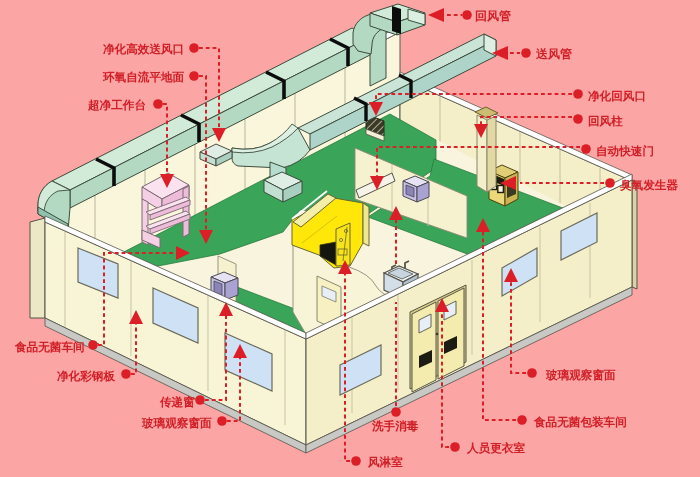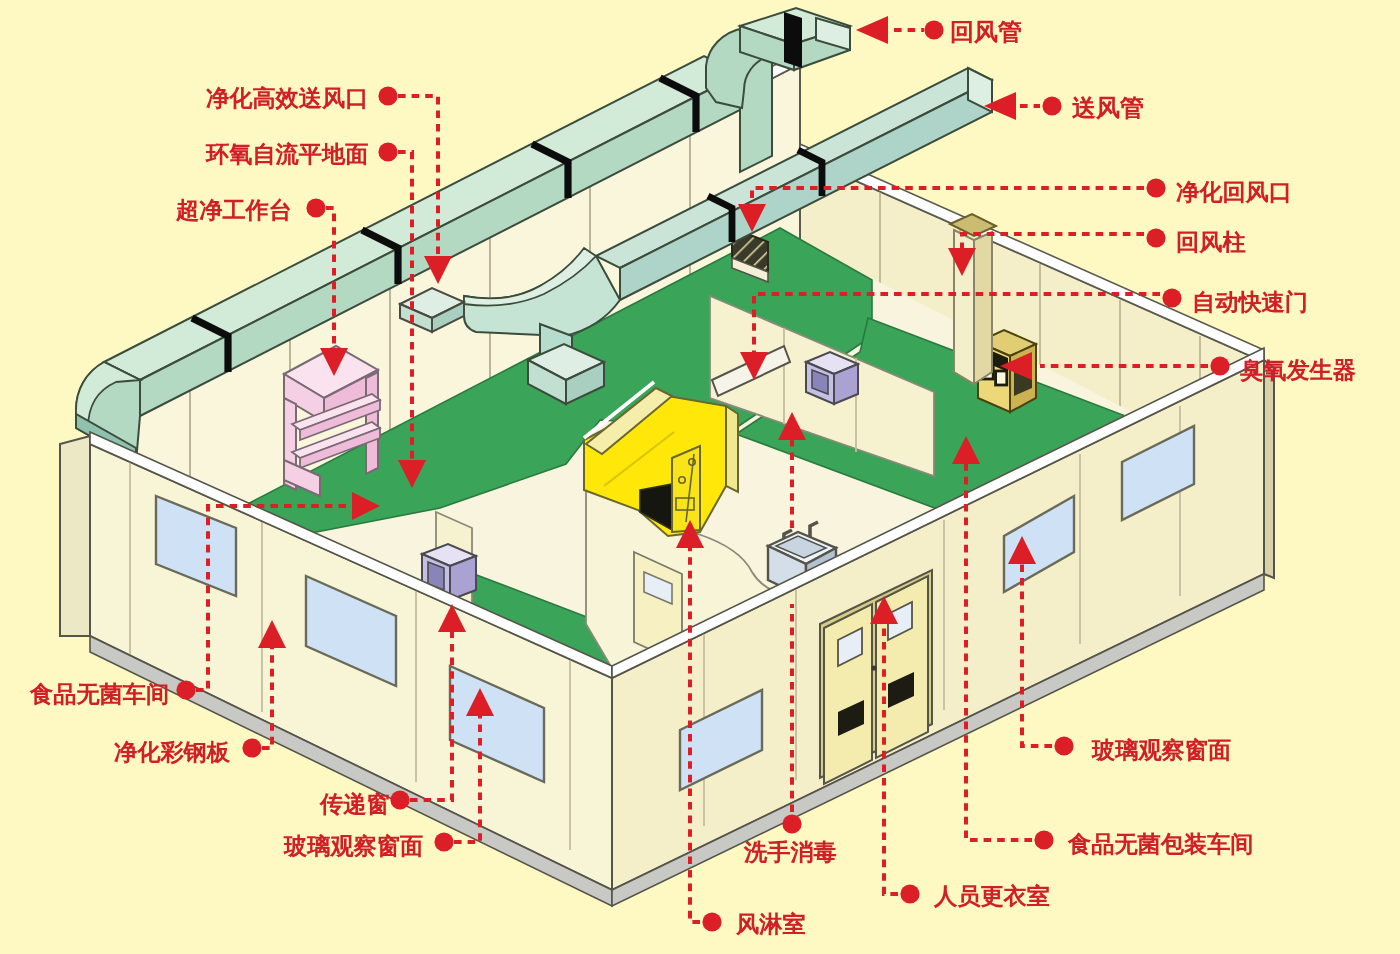--- a/index.html
+++ b/index.html
@@ -1,16 +1,16 @@
 <!DOCTYPE html>
 <html><head>
 <meta charset="utf-8">
 <style>
 html,body{margin:0;padding:0;background:#fff;}
-#stage{width:700px;height:477px;position:relative;overflow:hidden;background:#fef9c3;}
+#stage{width:700px;height:477px;position:relative;overflow:hidden;background:#fca5a5;}
 text{font-family:"Liberation Sans",sans-serif;font-weight:bold;fill:#d01f26;}
 </style>
 </head>
 <body>
 <div id="stage">
 <svg width="700" height="477" viewBox="0 0 700 477">
 <defs>
 <pattern id="hatch" width="5" height="5" patternUnits="userSpaceOnUse" patternTransform="rotate(45)">
 <rect width="5" height="5" fill="#3a3a2a"></rect>
 <line x1="0" y1="0" x2="0" y2="5" stroke="#d8d0a0" stroke-width="1.6"></line>

